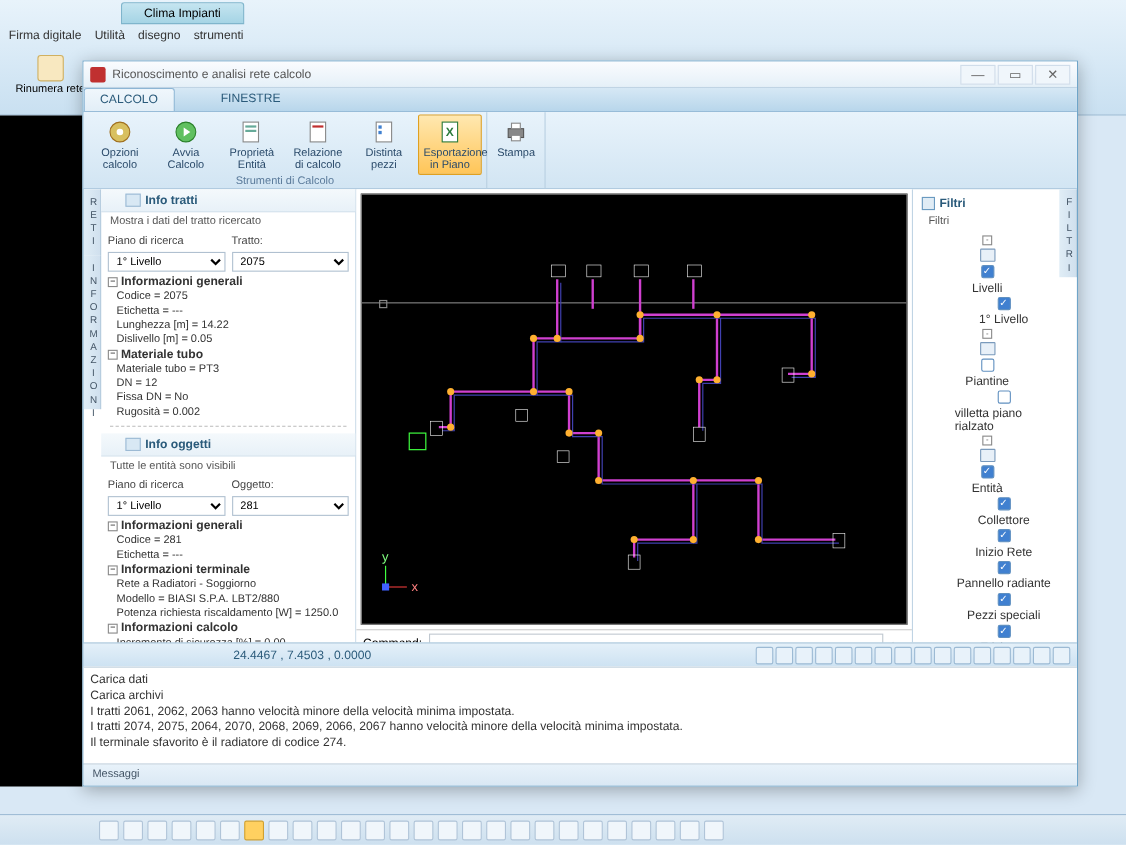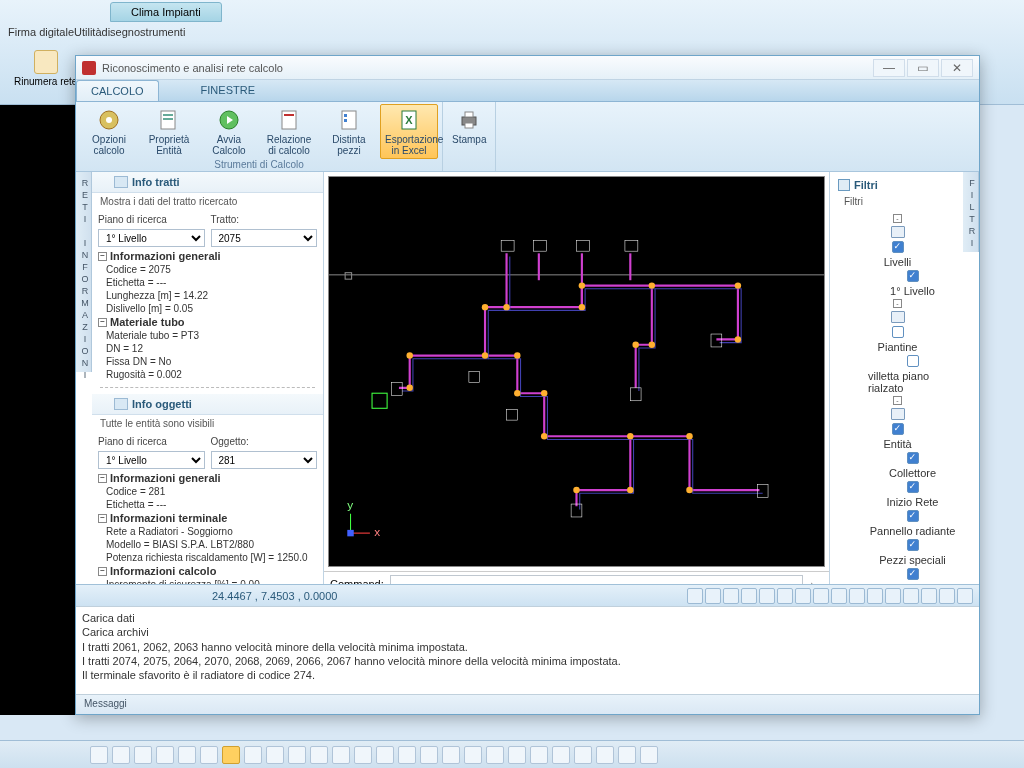--- a/index.html
+++ b/index.html
@@ -2,21 +2,21 @@
 <html><head>
 <meta charset="utf-8">
 <style>
 * { box-sizing: border-box; margin: 0; padding: 0; font-family: 'Segoe UI', Tahoma, sans-serif; font-size: 11px; }
 body { background: #d9e8f5; width: 1024px; height: 768px; overflow: hidden; position: relative; }
 
 
 .parent-top { height: 105px; background: linear-gradient(#e8f3fb, #c9e0f1); border-bottom: 1px solid #a0bdd6; }
 .parent-tabs { display: flex; padding-top: 2px; }
 .parent-tab-title { background: linear-gradient(#c5e5f0,#a5d4e5); padding: 3px 20px; margin-left: 110px; border: 1px solid #7fb5cc; border-radius: 3px 3px 0 0; font-size: 11px; }
-.parent-menu { display: flex; padding: 4px 8px; }
+.parent-menu { display: flex; gap: 12px; padding: 4px 8px; }
 .parent-menu span { color: #333; cursor: pointer; }
 .parent-ribbon { display: flex; gap: 2px; padding: 4px 8px; }
 .parent-btn { display: flex; flex-direction: column; align-items: center; padding: 4px 6px; cursor: pointer; }
 .parent-btn .ic { width: 24px; height: 24px; background: #f8e8c0; border: 1px solid #d0b060; border-radius: 3px; margin-bottom: 2px; }
 .parent-dark { position: absolute; top: 105px; left: 0; width: 75px; height: 610px; background: #000; }
 
 
 .modal { position: absolute; top: 55px; left: 75px; width: 905px; height: 660px; background: #fff; border: 1px solid #6fa5c9; box-shadow: 0 3px 15px rgba(0,0,0,0.3); display: flex; flex-direction: column; }
 .modal-title { height: 24px; background: linear-gradient(#fafcfe,#e5f0f8); display: flex; align-items: center; padding: 0 6px; border-bottom: 1px solid #c0d4e4; }
 .modal-title .ticon { width: 14px; height: 14px; background: #c03030; border-radius: 2px; margin-right: 6px; }
@@ -138,39 +138,39 @@
               <svg viewBox="0 0 24 24">
                 <circle cx="12" cy="12" r="9" fill="#d8c060" stroke="#a07020"></circle>
                 <circle cx="12" cy="12" r="3" fill="#fff"></circle>
               </svg>
             </div>
           <div class="rlbl">Opzioni calcolo</div>
         </div>
         <div class="ribbon-btn">
           <div class="ric">
               <svg viewBox="0 0 24 24">
+                <circle cx="12" cy="12" r="9" fill="#60c060" stroke="#2a802a"></circle>
+                <polygon points="10,8 16,12 10,16" fill="#fff"></polygon>
+              </svg>
+            </div>
+          <div class="rlbl">Avvia Calcolo</div>
+        </div>
+        <div class="ribbon-btn">
+          <div class="ric">
+              <svg viewBox="0 0 24 24">
                 <rect x="4" y="3" width="14" height="18" fill="#fff" stroke="#888"></rect>
                 <rect x="6" y="6" width="10" height="2" fill="#6a9"></rect>
                 <rect x="6" y="10" width="10" height="2" fill="#6a9"></rect>
               </svg>
             </div>
           <div class="rlbl">Proprietà Entità</div>
         </div>
         <div class="ribbon-btn">
           <div class="ric">
               <svg viewBox="0 0 24 24">
-                <circle cx="12" cy="12" r="9" fill="#60c060" stroke="#2a802a"></circle>
-                <polygon points="10,8 16,12 10,16" fill="#fff"></polygon>
-              </svg>
-            </div>
-          <div class="rlbl">Avvia Calcolo</div>
-        </div>
-        <div class="ribbon-btn">
-          <div class="ric">
-              <svg viewBox="0 0 24 24">
                 <rect x="5" y="3" width="14" height="18" fill="#fff" stroke="#888"></rect>
                 <rect x="7" y="6" width="10" height="2" fill="#c03030"></rect>
               </svg>
             </div>
           <div class="rlbl">Relazione di calcolo</div>
         </div>
         <div class="ribbon-btn">
           <div class="ric">
               <svg viewBox="0 0 24 24">
                 <rect x="5" y="3" width="14" height="18" fill="#fff" stroke="#888"></rect>
@@ -180,21 +180,21 @@
             </div>
           <div class="rlbl">Distinta pezzi</div>
         </div>
         <div class="ribbon-btn highlight">
           <div class="ric">
               <svg viewBox="0 0 24 24">
                 <rect x="5" y="3" width="14" height="18" fill="#fff" stroke="#2a7a3a"></rect>
                 <text x="12" y="16" text-anchor="middle" fill="#2a7a3a" font-size="12" font-weight="bold">X</text>
               </svg>
             </div>
-          <div class="rlbl">Esportazione in Excel</div>
+          <div class="rlbl">Esportazione in Piano</div>
         </div>
       </div>
       <div class="ribbon-grp-lbl">Strumenti di Calcolo</div>
     </div>
     <div class="ribbon-grp">
       <div class="ribbon-btns">
         <div class="ribbon-btn">
           <div class="ric">
               <svg viewBox="0 0 24 24">
                 <rect x="5" y="9" width="14" height="8" fill="#888" stroke="#555"></rect>

